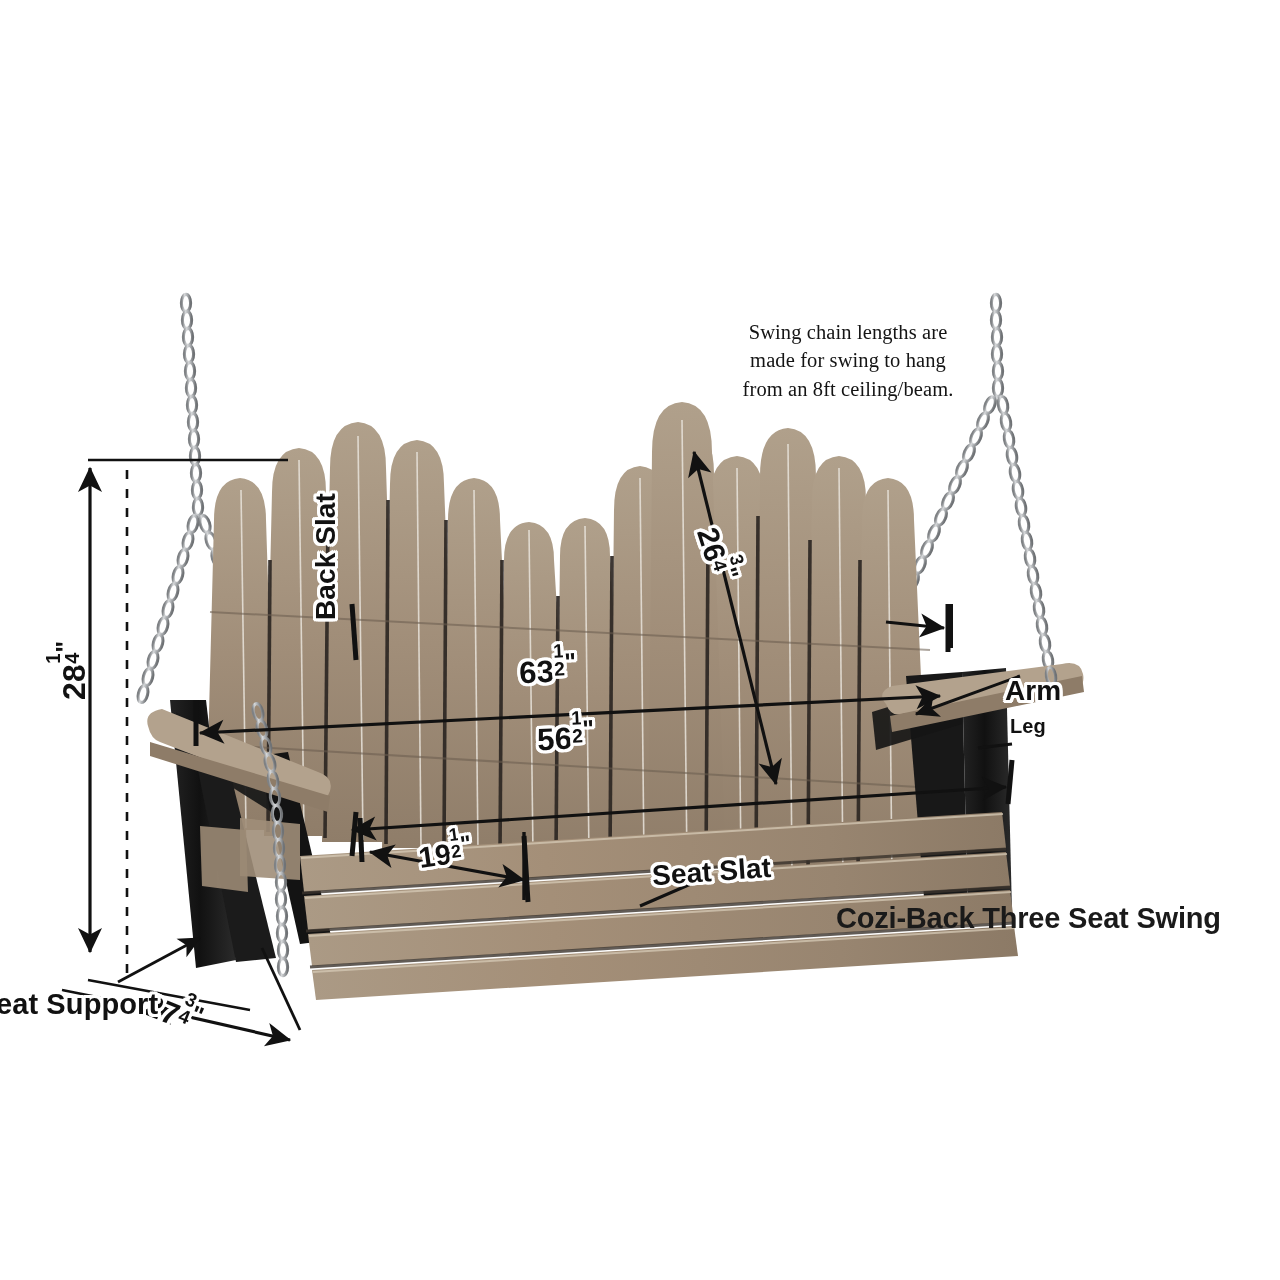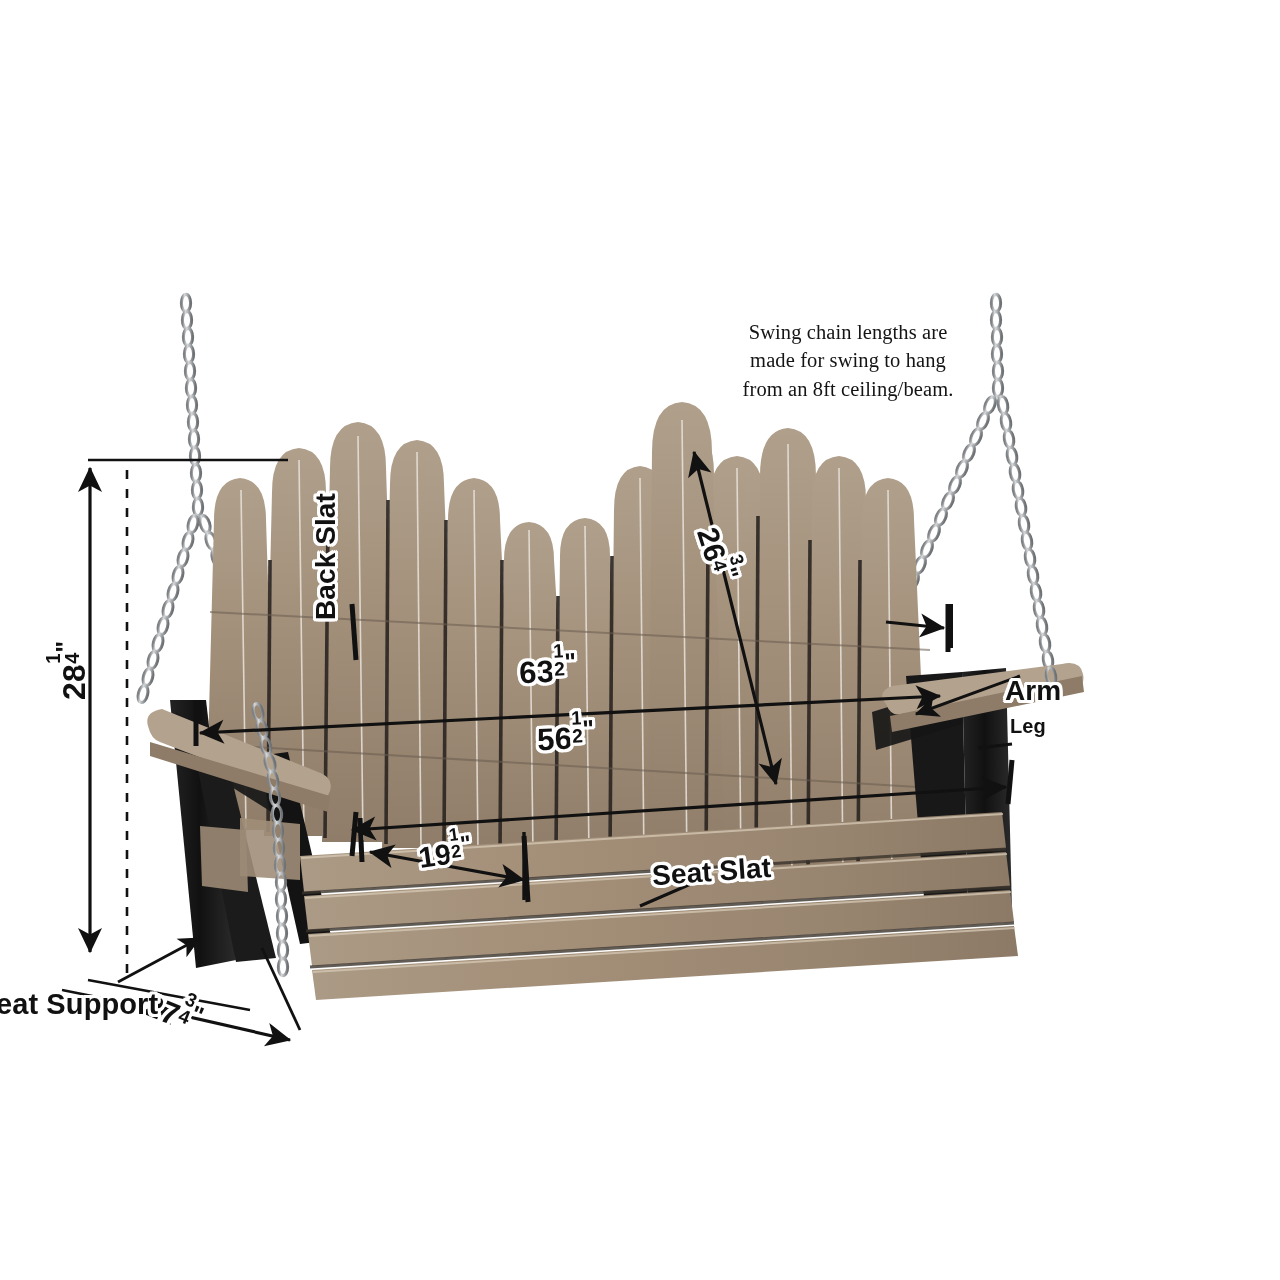--- a/index.html
+++ b/index.html
@@ -560,20 +560,21 @@
       <path d="M524,832 L524,900" stroke-width="3.4"></path>
 
       <path d="M352,604 L356,660" stroke-width="5"></path>
     </g>
   </svg>
 
   <div class="ptext" id="note" style="left:723px;top:318px;width:250px;">Swing chain lengths are
 made for swing to hang
 from an 8ft ceiling/beam.</div>
 
+  <div class="ptext" id="product-title" style="left:836px;top:902px;">Cozi-Back Three Seat Swing</div>
 
   <div class="olabel nosel" style="left:44px;top:700px;font-size:32px;transform:rotate(-90deg);transform-origin:left top;">
     <span>28</span><span class="frac"><i>1</i><i class="den">4</i></span><span class="q">"</span>
   </div>
 
   <div class="olabel nosel" style="left:519px;top:643px;font-size:31px;transform:rotate(-3deg);">
     <span>63</span><span class="frac"><i>1</i><i class="den">2</i></span><span class="q">"</span>
   </div>
 
   <div class="olabel nosel" style="left:537px;top:710px;font-size:31px;transform:rotate(-3deg);">

